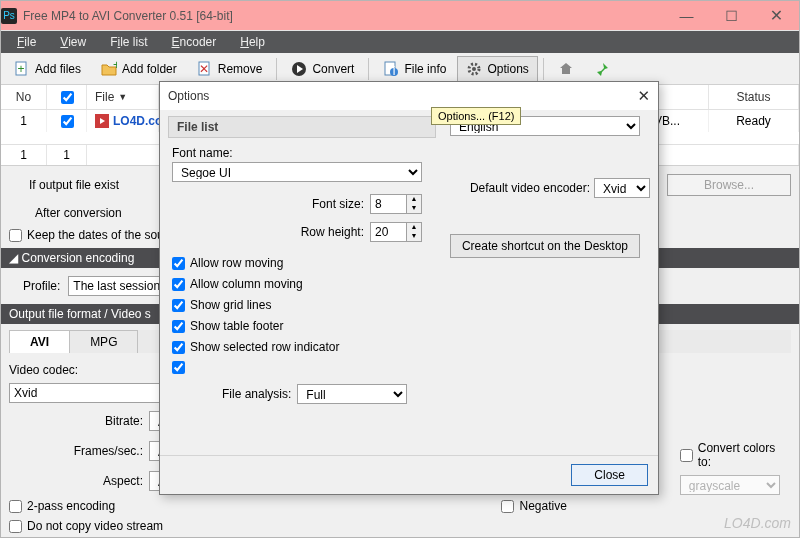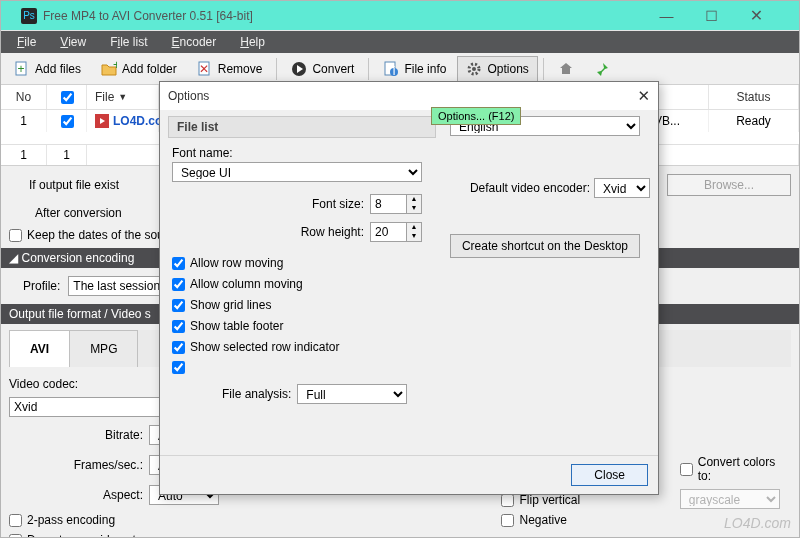--- a/index.html
+++ b/index.html
@@ -1,18 +1,18 @@
 <!DOCTYPE html>
 <html><head>
 <meta charset="utf-8">
 <style>
 * { box-sizing: border-box; font-family: "Segoe UI", Tahoma, sans-serif; font-size: 12px; }
 html, body { margin:0; padding:0; width:800px; height:538px; overflow:hidden; background:#fff; }
 .window { width:800px; height:538px; border:1px solid #b5b5b5; display:flex; flex-direction:column; position:relative; }
-.titlebar { height:30px; background:#5eead4; display:flex; align-items:center; padding:0 20px; border-bottom:1px solid #e5e5e5;}
+.titlebar { height:30px; background:#fca5a5; display:flex; align-items:center; padding:0 0; border-bottom:1px solid #e5e5e5;}
 .titlebar .app-icon { width:16px; height:16px; background:#262626; color:#3cf; font-size:10px; display:flex; align-items:center; justify-content:center; margin-right:6px; border-radius:2px;}
 .titlebar .title { color:#555; font-size:12px; }
 .titlebar .spacer { flex:1; }
 .winbtn { width:45px; height:29px; display:flex; align-items:center; justify-content:center; color:#555; font-size:14px; }
 .winbtn.close { font-size:16px;}
 .menubar { height:22px; background:#555658; display:flex; align-items:center; padding:0 4px; gap:0; }
 .menubar .m { color:#eee; padding:3px 12px; font-size:12px; }
 .menubar .m u { text-decoration:underline;}
 .toolbar { height:32px; background:#f0f0f0; border-bottom:1px solid #d0d0d0; display:flex; align-items:center; padding:0 4px; gap:2px;}
 .tbtn { height:26px; padding:0 8px; display:flex; align-items:center; gap:5px; border:1px solid transparent;}
@@ -26,21 +26,21 @@
 .filetable .row .cell { border-right:1px solid #f0f0f0; padding:4px 8px; height:22px; display:flex; align-items:center;}
 .filetable .footrow { display:flex; background:#fff; border-top:1px solid #e0e0e0;}
 .filetable .footrow .cell { border-right:1px solid #e5e5e5; padding:3px 8px; height:20px; display:flex; align-items:center;}
 .lowarea { flex:1; background:#f0f0f0; padding:6px 8px; display:flex; flex-direction:column; gap:6px; overflow:hidden;}
 .panelhdr { background:#4c4c4f; color:#fff; padding:3px 8px; font-size:12px; margin-left:-8px; margin-right:-8px;}
 .rowline { display:flex; align-items:center; gap:8px; margin:2px 0;}
 input[type=text], select { border:1px solid #a0a0a0; background:#fff; padding:2px 4px; height:20px; font-size:12px;}
 button.std { border:1px solid #a0a0a0; background:#f3f3f3; padding:2px 36px; height:22px;}
 button.std.disabled { color:#a0a0a0;}
 .tabs { display:flex; background:#eaeaea;}
-.tabs .tab { padding:11px 20px; border:1px solid #c0c0c0; border-bottom:none; margin-right:-1px; background:#eaeaea;}
+.tabs .tab { padding:4px 20px; border:1px solid #c0c0c0; border-bottom:none; margin-right:-1px; background:#eaeaea;}
 .tabs .tab.active { background:#fff; font-weight:600;}
 .fcol { display:flex; flex-direction:column; gap:6px;}
 .chk { display:flex; align-items:center; gap:5px;}
 .chk input { width:13px; height:13px; margin:0;}
 .spinner { display:inline-flex; }
 .spinner input { width:36px; text-align:left; border-right:none;}
 .spinner .sbtn { width:16px; display:flex; flex-direction:column; border:1px solid #a0a0a0;}
 .spinner .sbtn span { flex:1; font-size:7px; text-align:center; line-height:8px; background:#f0f0f0;}
 .slider { position:relative; width:120px; height:16px;}
 .slider .track { position:absolute; top:7px; left:0; right:0; height:3px; background:#c5c5c5;}
@@ -49,21 +49,21 @@
 .dialog { position:absolute; left:158px; top:80px; width:500px; height:414px; background:#f0f0f0; border:1px solid #777; box-shadow:3px 3px 10px rgba(0,0,0,0.25); display:flex; flex-direction:column; z-index:10;}
 .dlg-title { height:28px; background:#fff; display:flex; align-items:center; padding:0 8px;}
 .dlg-title .t { font-size:12px; color:#333;}
 .dlg-title .x { margin-left:auto; font-size:15px; color:#333;}
 .dlg-body { flex:1; display:flex; padding:6px 8px; gap:14px;}
 .dlg-left { flex:1; display:flex; flex-direction:column;}
 .dlg-right { width:200px; display:flex; flex-direction:column; gap:10px;}
 .grouptitle { background:#e4e4e4; border:1px solid #c8c8c8; padding:3px 8px; font-weight:600; color:#444;}
 .dlg-footer { display:flex; justify-content:flex-end; padding:8px 10px; border-top:1px solid #d4d4d4;}
 .dlg-footer button { border:1px solid #2a6fbb; background:#e8f0fa; padding:3px 22px;}
-.tooltip { position:absolute; background:#86efac; border:1px solid #8a8a55; padding:2px 6px; font-size:11px; z-index:20;}
+.tooltip { position:absolute; background:#fef9c3; border:1px solid #8a8a55; padding:2px 6px; font-size:11px; z-index:20;}
 .watermark { position:absolute; right:8px; bottom:6px; color:#bfbfbf; font-size:14px; font-style:italic; z-index:5;}
 svg { display:block;}
 </style>
 </head>
 <body>
 
 <div class="window">
 
   <div class="titlebar">
     <div class="app-icon">Ps</div>

